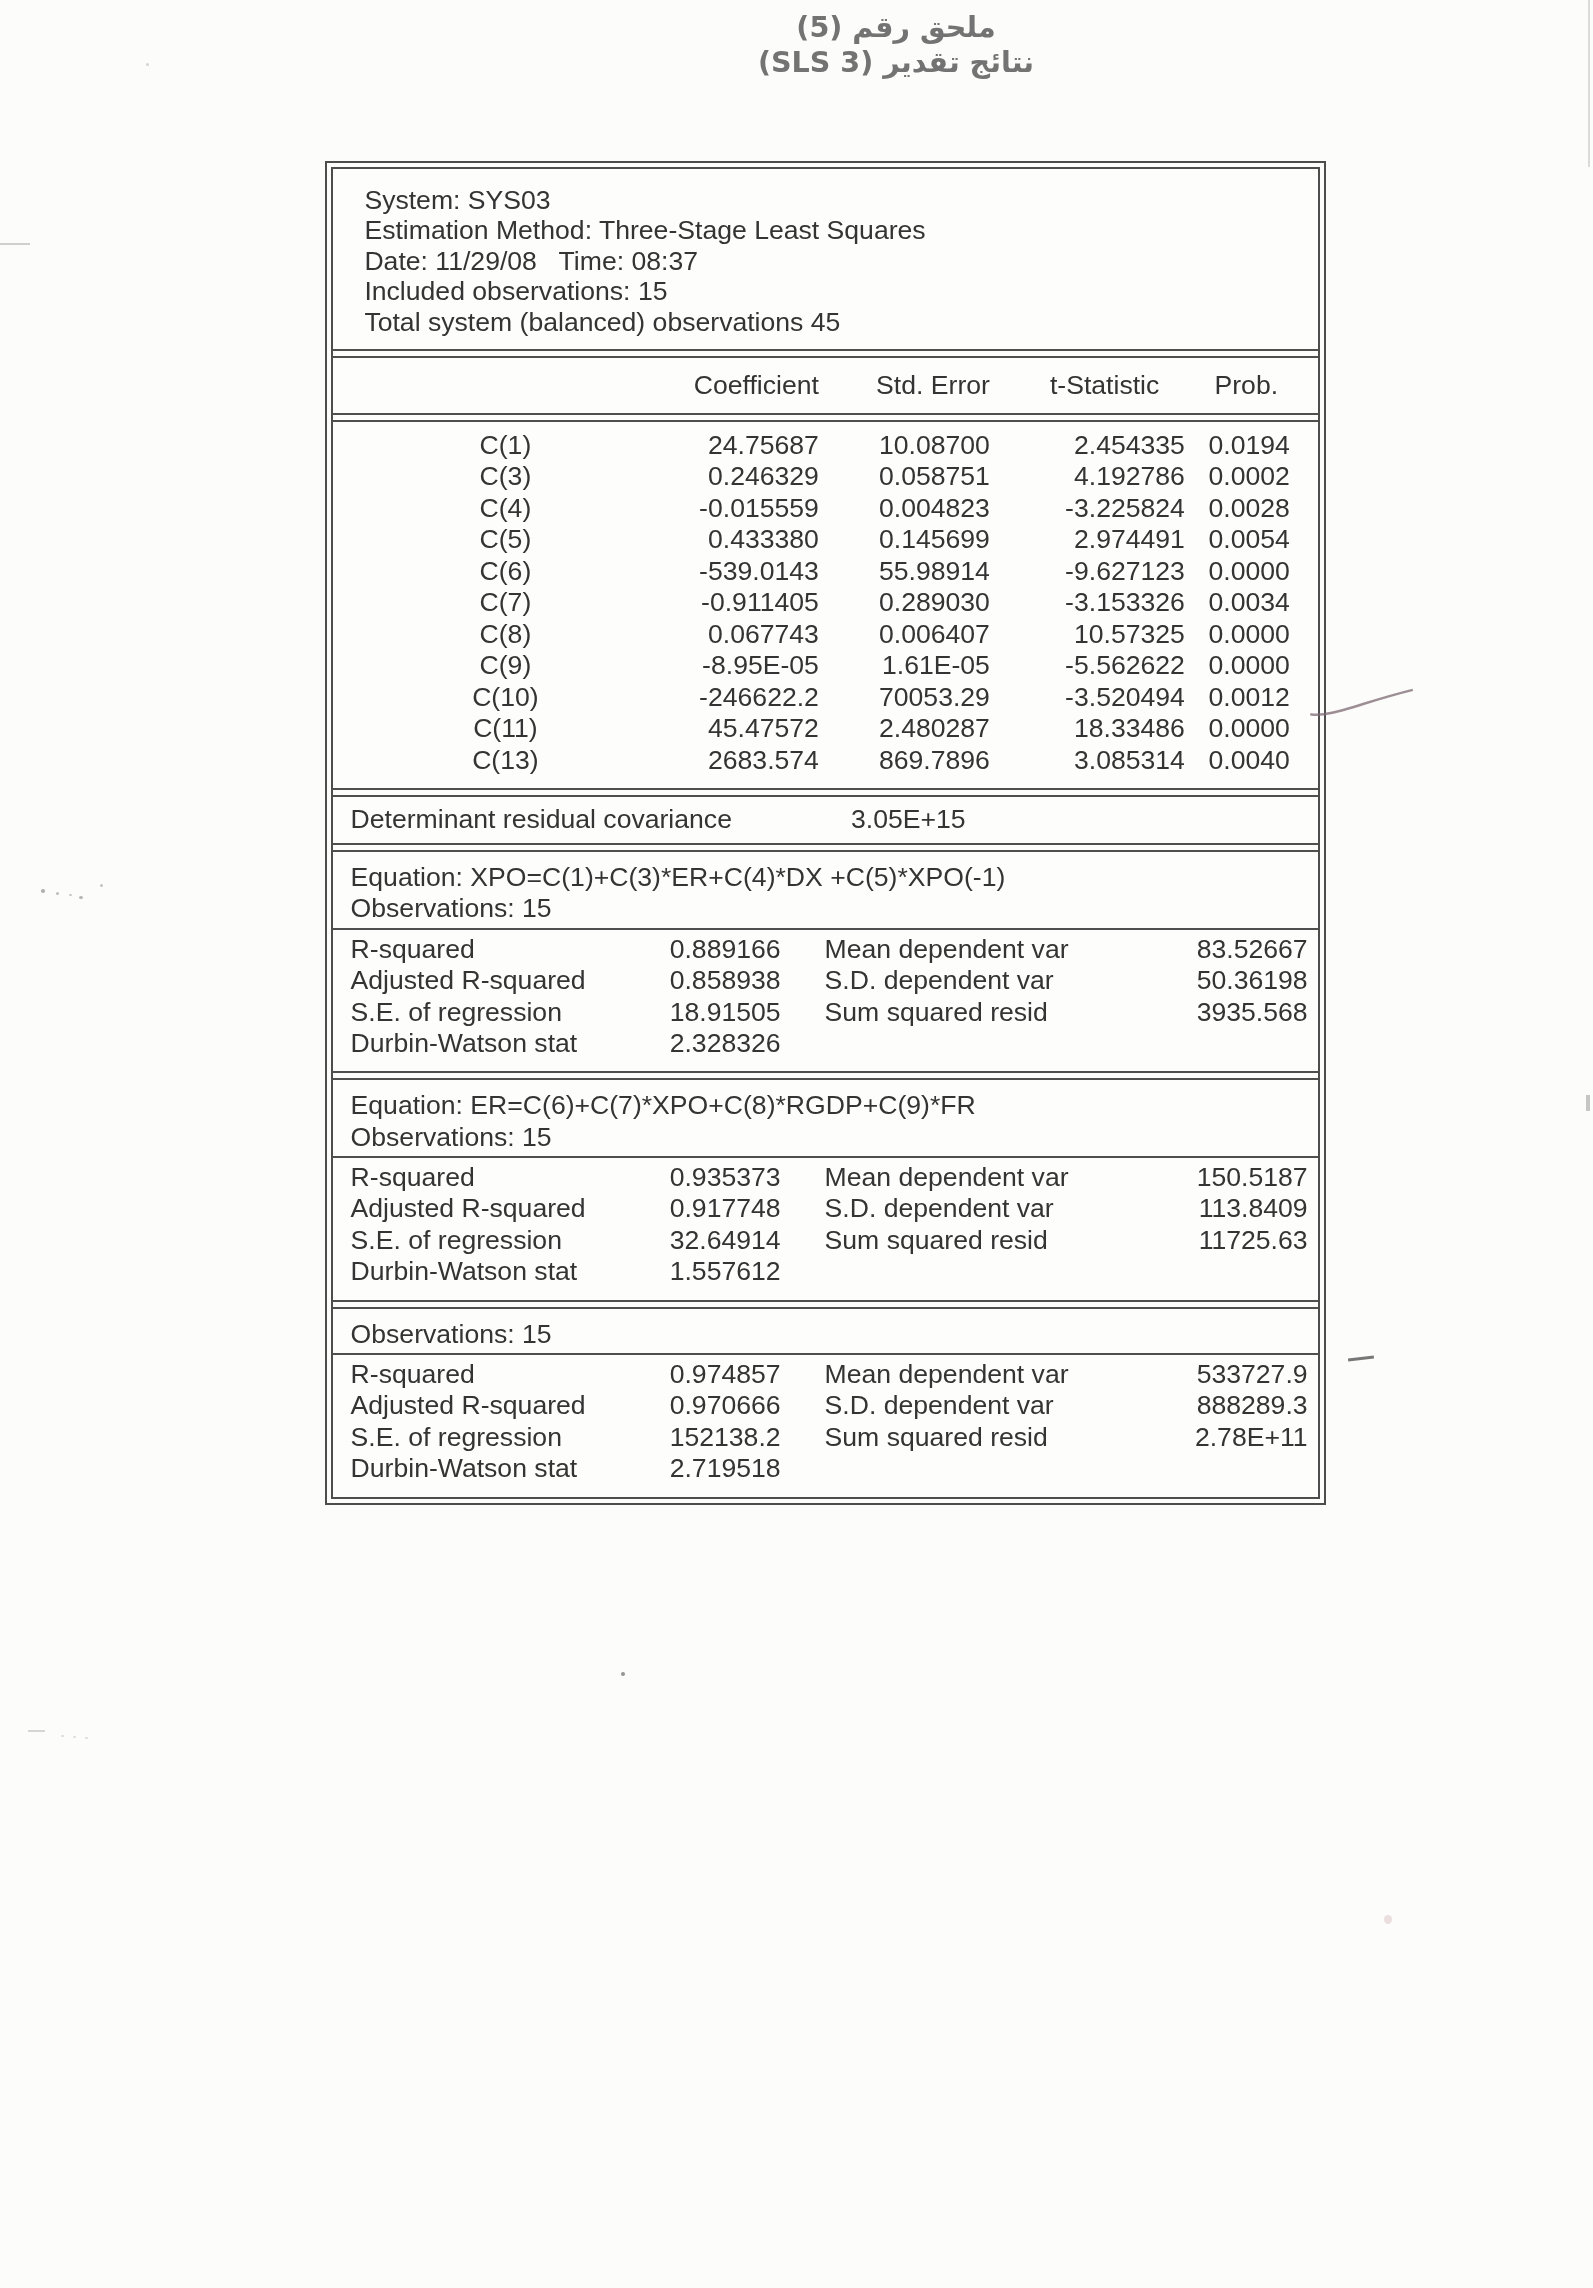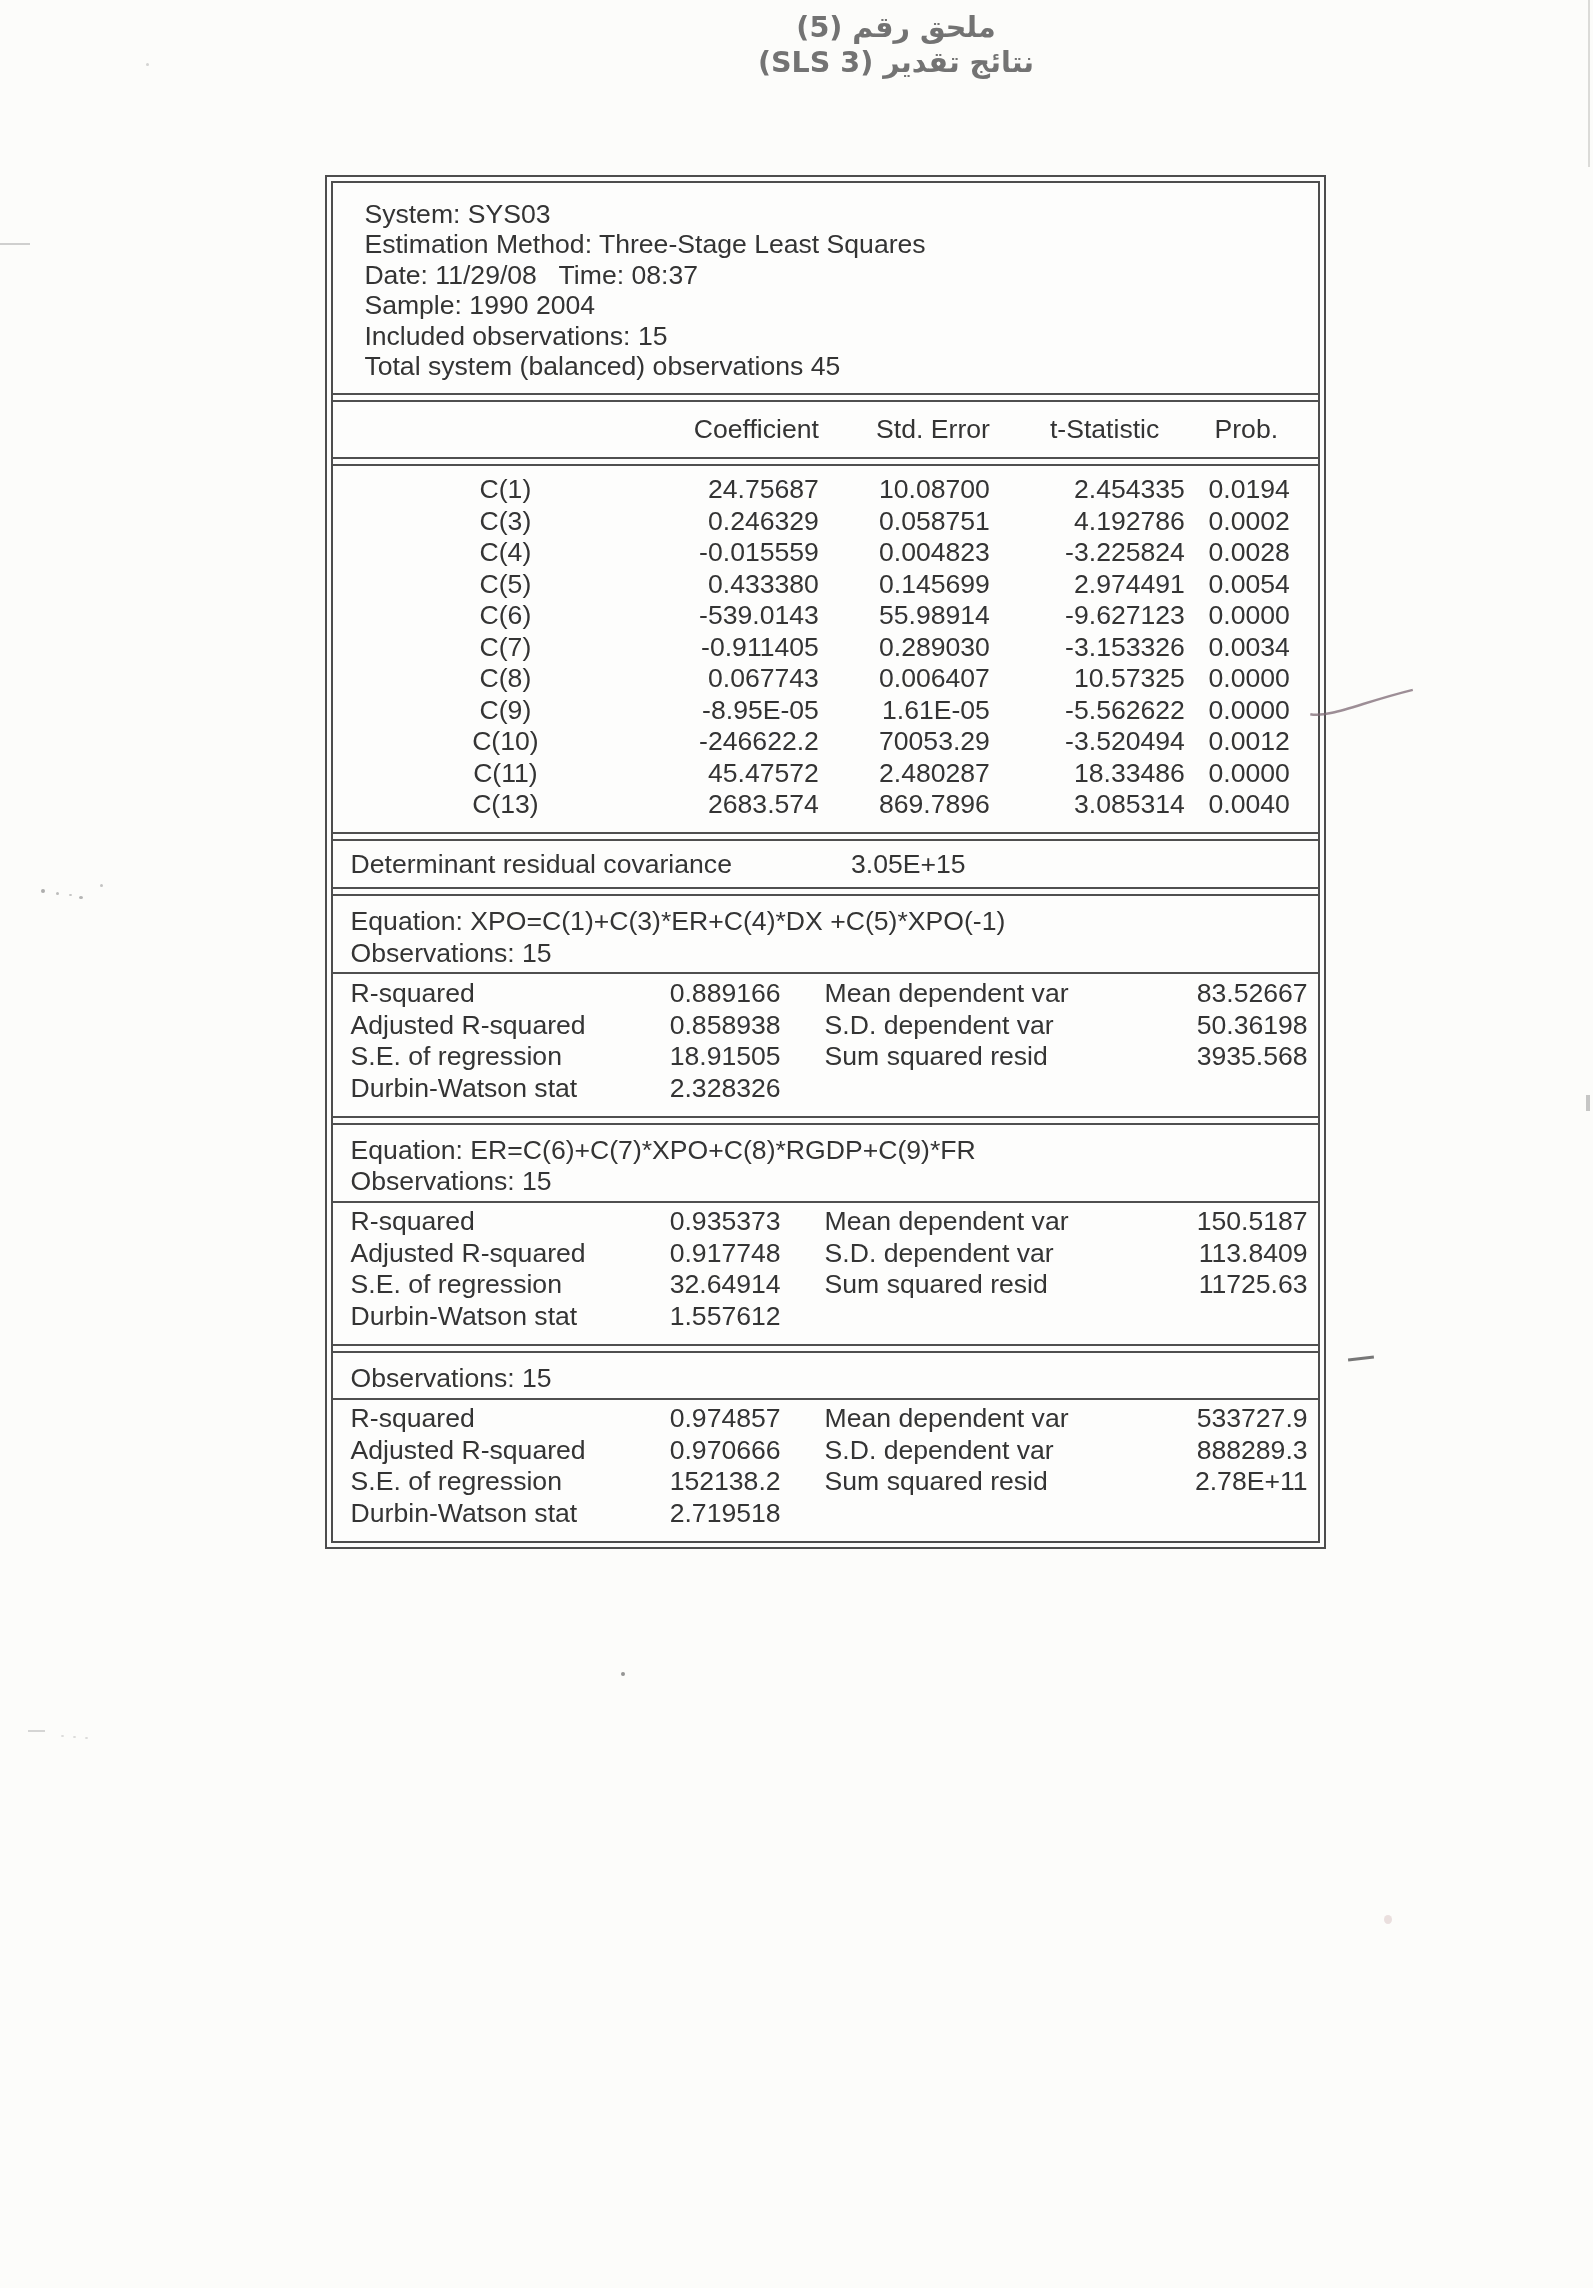--- a/index.html
+++ b/index.html
@@ -12,21 +12,21 @@
   
   .doc-title{
     position:absolute;top:9.9px;left:630px;width:532px;
     text-align:center;direction:rtl;
     font-family:"DejaVu Sans", sans-serif;
     font-weight:bold;font-size:28.6px;line-height:35px;color:#737373;
   }
   
   .box-outer{
     position:absolute;left:325px;top:161px;width:1001px;box-sizing:border-box;
-    border:2px solid #4d4d4d;padding:3.9px;background:rgba(255,255,255,0.35);margin-top:14px;
+    border:2px solid #4d4d4d;padding:3.9px;background:rgba(255,255,255,0.35);
   }
   .box-inner{border:2px solid #4d4d4d;}
   .hr-double{height:4.9px;border-top:2px solid #4f4f4f;border-bottom:2px solid #4f4f4f;}
   .hr-single{height:0;border-top:2px solid #4f4f4f;margin-top:3px;}
   .sec-header{padding:15.8px 9.9px 11.8px 31.5px;font-size:26.6px;line-height:30.5px;}
   .hline{white-space:pre;}
   .col-row{display:grid;grid-template-columns:345px 141px 171px 195px 105px;height:55px;align-items:center;font-size:26.6px;}
   .col-row .c-t{padding-right:25.6px;}
   .col-row .c-p{padding-right:11.8px;}
   .c-label{text-align:center;}
@@ -55,21 +55,20 @@
     <div>نتائج تقدير (3 SLS)</div>
   </div>
 
   <div class="box-outer">
     <div class="box-inner">
 
       <div class="sec-header" id="header-lines">
           <div class="hline">System: SYS03</div>
           <div class="hline">Estimation Method: Three-Stage Least Squares</div>
           <div class="hline">Date: 11/29/08   Time: 08:37</div>
-          <div class="hline">Sample: 1990 2004</div>
           <div class="hline">Included observations: 15</div>
           <div class="hline">Total system (balanced) observations 45</div>
         </div>
 
       <div class="hr-double"></div>
 
       <div class="col-row">
         <div class="c-label"></div>
         <div class="c-coef">Coefficient</div>
         <div class="c-se">Std. Error</div>

